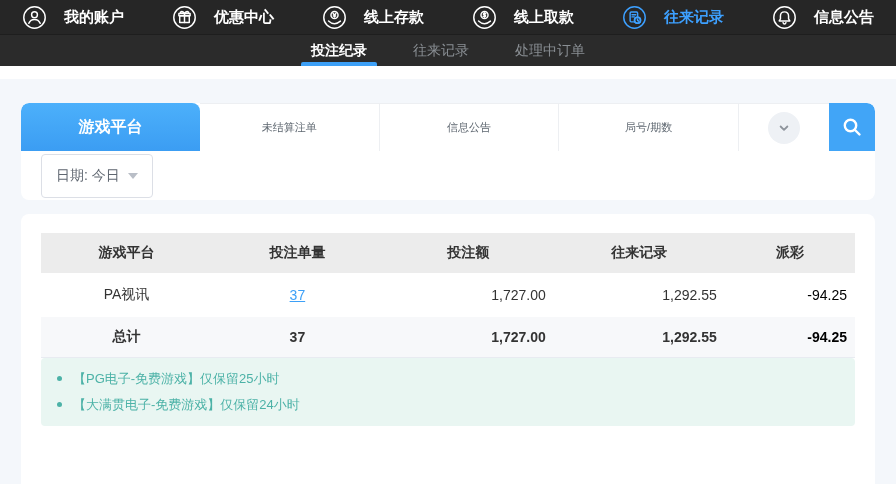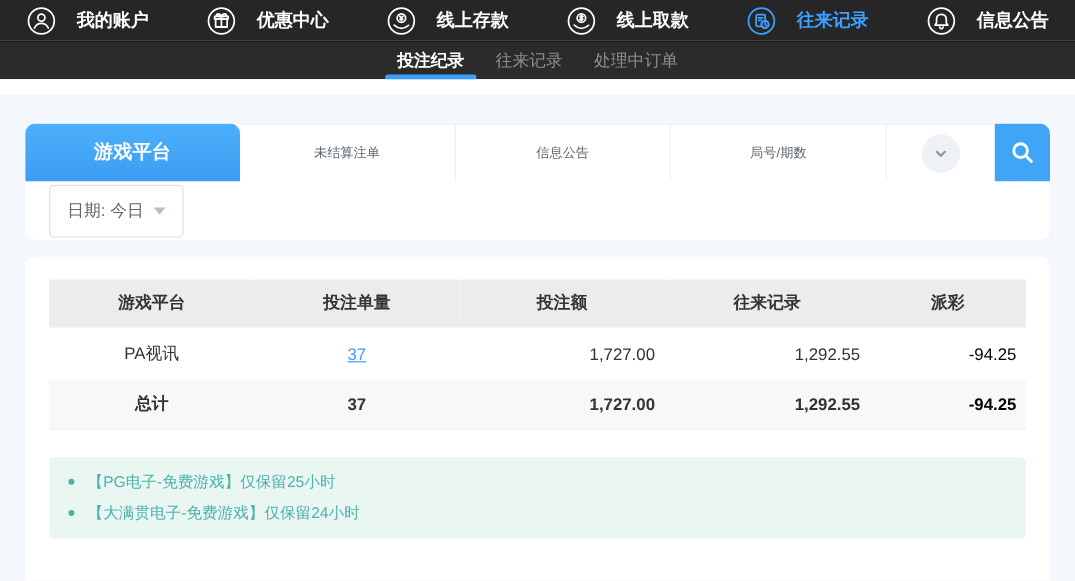--- a/index.html
+++ b/index.html
@@ -9,21 +9,21 @@
   
   .topbar { height:34px; background:#262626; display:flex; align-items:center;
     justify-content:space-between; padding:0 22px; }
   .topnav-item { display:flex; align-items:center; gap:17px; color:#ffffff;
     font-size:15px; font-weight:600; cursor:pointer; white-space:nowrap; }
   .topnav-item svg { width:25px; height:25px; display:block; }
   .topnav-item.active { color:#3da0ff; }
 
   
   .subbar { height:32px; background:#2b2b2b; border-top:1px solid #1e1e1e;
-    display:flex; justify-content:center; gap:18px; }
+    display:flex; justify-content:center; gap:38px; }
   .subnav-item { position:relative; display:flex; align-items:center;
     color:#8a8f94; font-size:14px; cursor:pointer; padding:0 4px; }
   .subnav-item.active { color:#ffffff; font-weight:700; }
   .subnav-item.active::after { content:""; position:absolute; left:-6px; right:-6px;
     bottom:0; height:4px; background:#3da0f7; border-radius:2px 2px 0 0; }
 
   .whitestrip { height:13px; background:#ffffff; }
 
   
   .main { padding:24px 21px 0; }
@@ -58,21 +58,21 @@
   table { width:100%; border-collapse:collapse; table-layout:fixed; font-size:14px; }
   col.c1,col.c2,col.c3,col.c4 { width:21%; } col.c5 { width:16%; }
   th { background:#ececec; height:40px; font-weight:700; color:#333; text-align:center; }
   td { height:44px; color:#333; text-align:center; }
   td.num { text-align:right; padding-right:8px; }
   tr.total-row td { background:#f7f8fa; font-weight:700; height:40px;
     border-bottom:1px solid #e8ebf1; }
   a.count-link { color:#3da0f7; text-decoration:underline; cursor:pointer; }
   .neg { color:#000000; }
 
-  .notes-box { margin-top:23px; background:#e9f6f2; border-radius:4px; padding:8px 0; }
+  .notes-box { margin-top:0; background:#e9f6f2; border-radius:4px; padding:8px 0; }
   .note-line { display:flex; align-items:center; padding:4px 16px; font-size:13px;
     color:#4cb2a7; }
   .note-bullet { width:5px; height:5px; border-radius:50%; background:#4cb2a7;
     margin-right:11px; flex:0 0 auto; }
 </style>
 </head>
 <body>
 
 <div class="topbar">
   <div class="topnav-item">

